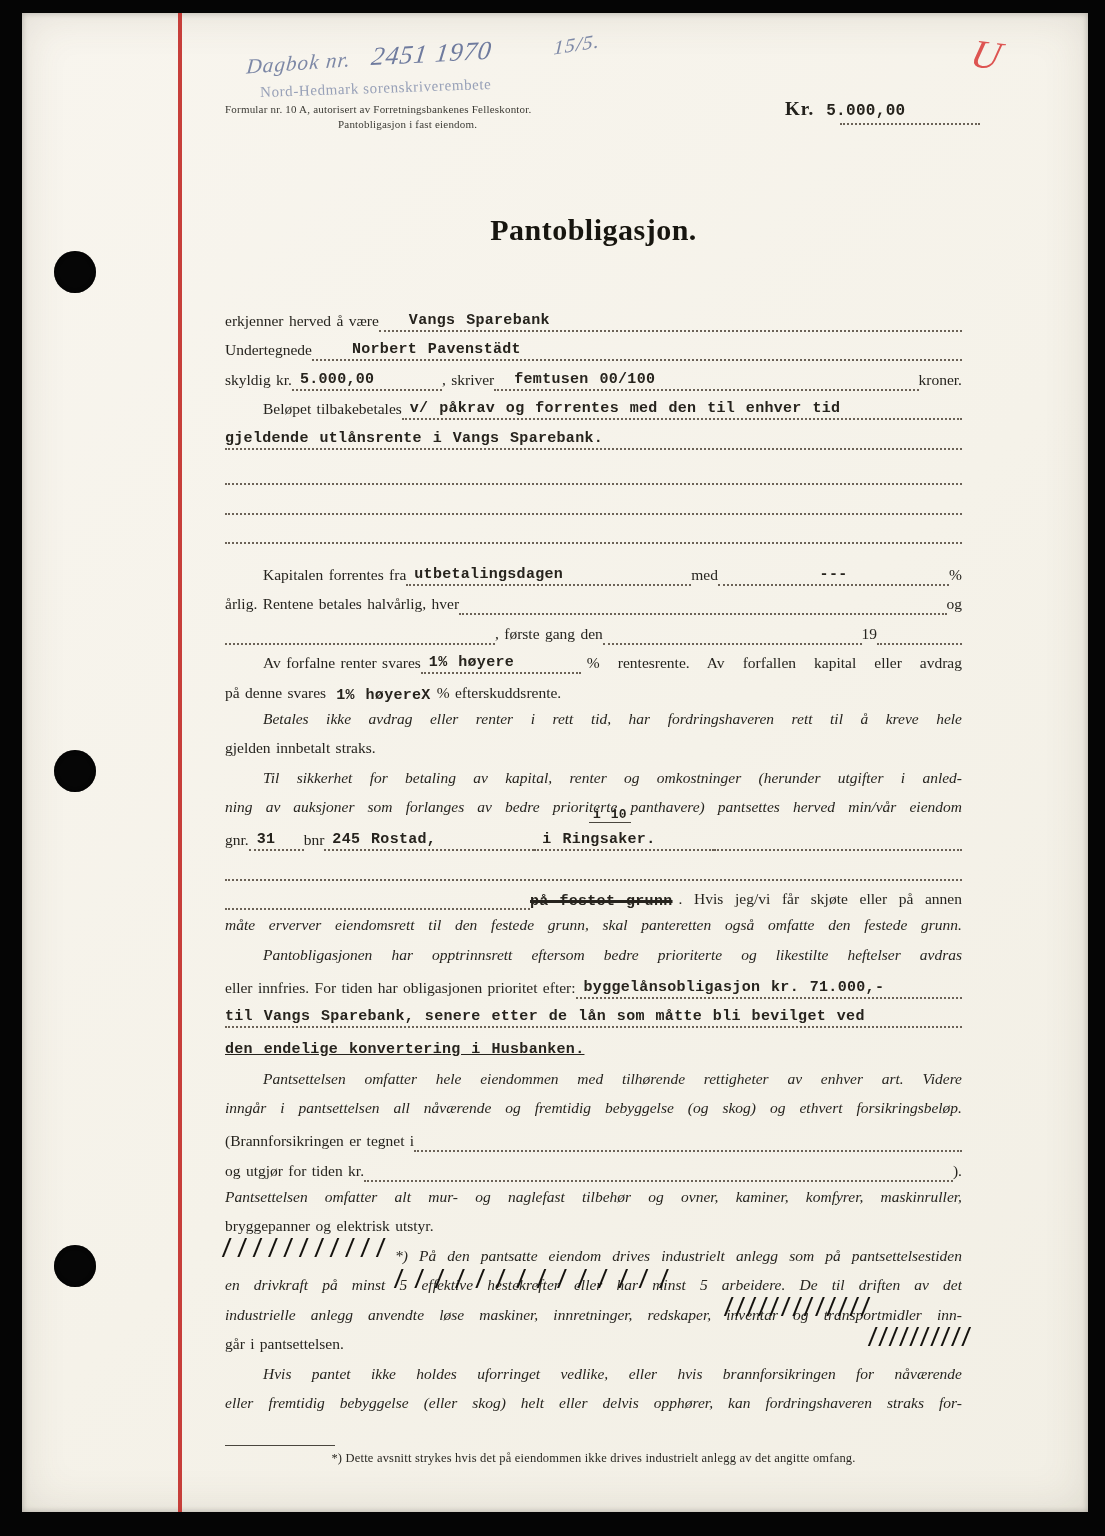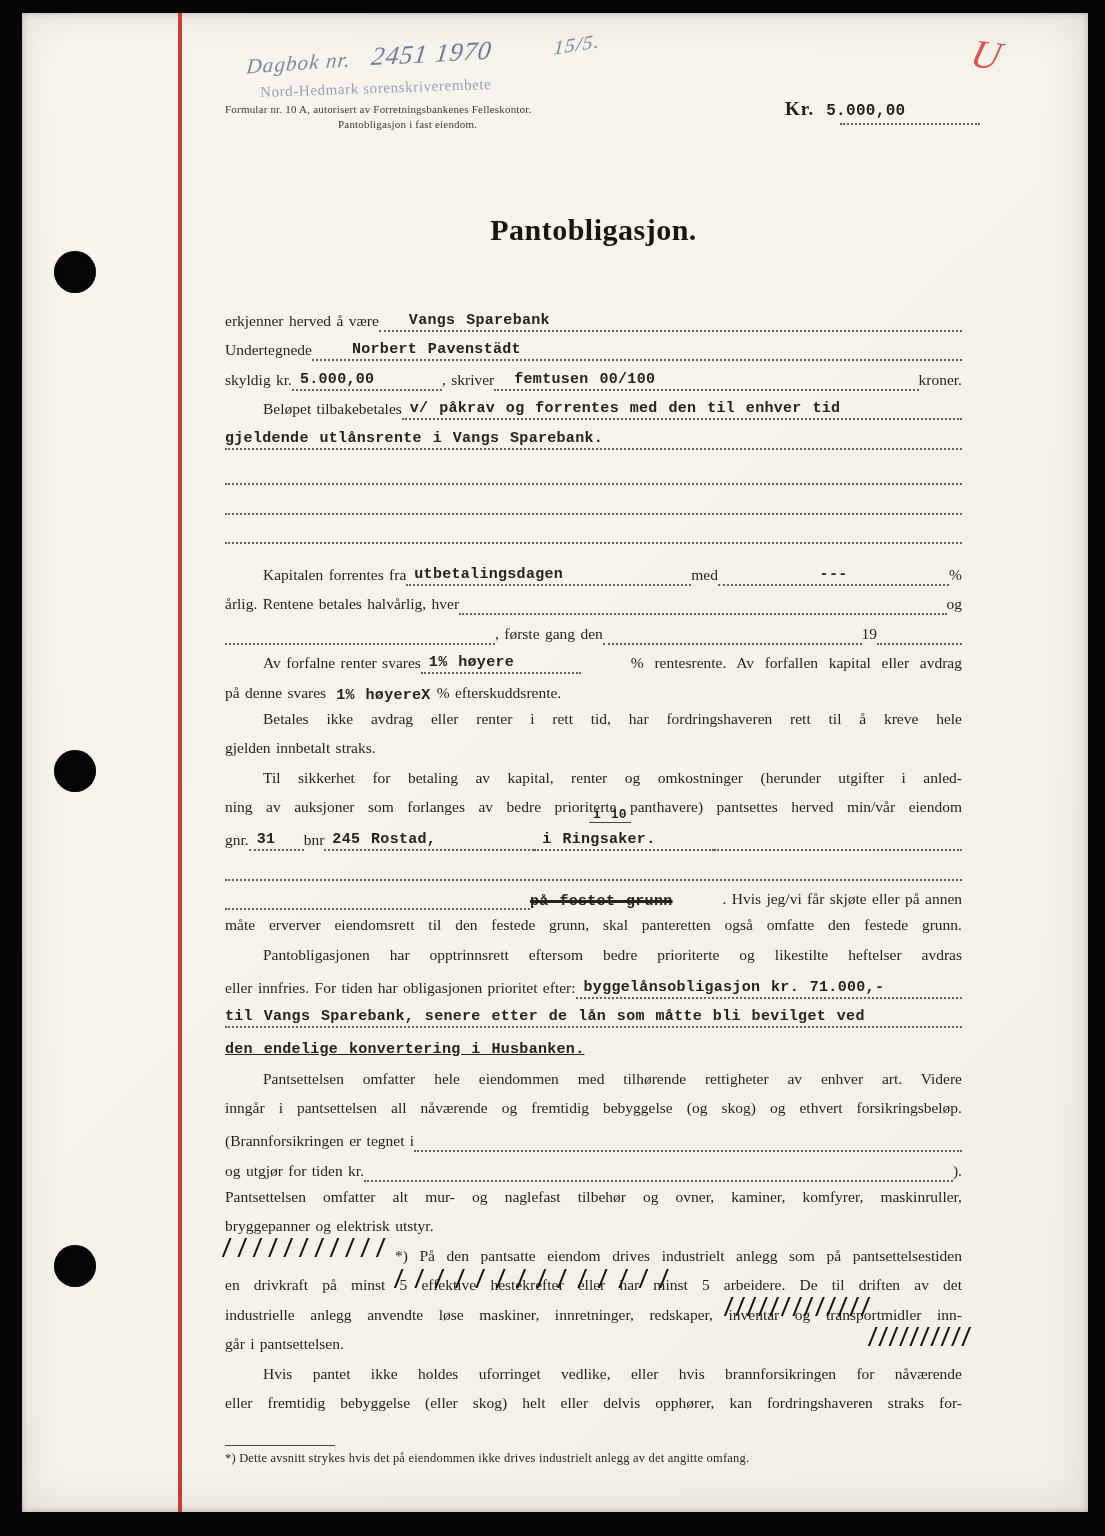--- a/index.html
+++ b/index.html
@@ -30,46 +30,46 @@
   .red-mark{position:absolute;left:950px;top:18px;font-size:40px;color:#dd5451;font-style:italic;
             transform:rotate(7deg) skewX(-8deg);font-weight:400;}
 
   .title{position:absolute;left:203px;top:200px;width:737px;margin:0;text-align:center;
          font-size:30px;font-weight:bold;letter-spacing:.5px;color:#17150f;}
 
   
   .content{position:absolute;left:203px;top:289px;width:737px;font-size:15.5px;color:#26241f;word-spacing:1.5px;}
   .row{display:flex;align-items:flex-end;height:29.5px;position:relative;}
   .line{height:29.5px;line-height:29.5px;overflow:hidden;}
-  .jl{text-align:justify;text-align-last:justify;}
+  .jl{text-align:justify;text-align-last:justify;font-style:italic;}
   .ind{padding-left:38px;}
   .p{white-space:pre;line-height:22px;}
   .fill{flex:1 1 auto;border-bottom:2px dotted #6b6257;height:22px;display:flex;align-items:flex-end;min-width:20px;}
   .fill .typed{margin-bottom:1px;padding-left:8px;}
   .w55{flex:0 0 55px}.w85{flex:0 0 85px}.w150{flex:0 0 150px}.w160{flex:0 0 160px}
   .w180{flex:0 0 180px}.w210{flex:0 0 210px}.w270{flex:0 0 270px}.w285{flex:0 0 285px}.w305{flex:0 0 305px}
   .typed{font-family:"Liberation Mono","DejaVu Sans Mono",monospace;font-weight:700;font-size:15px;
          color:#26231d;letter-spacing:.3px;white-space:pre;}
-  .tail{flex:1 1 auto;line-height:22px;text-align:justify;text-align-last:justify;padding-left:6px;margin-left:44px;}
+  .tail{flex:1 1 auto;line-height:22px;text-align:justify;text-align-last:justify;padding-left:6px;}
   .tail-left{flex:0 0 auto;line-height:22px;padding-left:6px;white-space:pre;}
   .center-typed{justify-content:center;}
   .center-typed .typed{padding-left:0;}
   .struck{text-decoration:line-through;text-decoration-thickness:3px;}
   .insert{position:absolute;left:332px;top:-15px;font-size:13px;border-bottom:1px solid #4a463e;padding:0 4px;margin-left:32px;}
   .mt6{margin-top:6px}.mt12{margin-top:12px}
   .pl170{padding-left:170px;}
   .industrial{position:relative;}
   .strike{position:absolute;font-family:"Liberation Mono","DejaVu Sans Mono",monospace;font-weight:700;
           font-size:19px;color:#14120e;transform:scaleY(1.35);transform-origin:bottom;white-space:pre;}
   .s0{left:-4px;top:2px;letter-spacing:4px;}
   .s1{left:168px;top:33px;letter-spacing:9px;}
   .s2{left:498px;top:61px;letter-spacing:0px;}
   .s3{left:642px;top:91px;letter-spacing:-1px;}
 
-  .footnote-block{position:absolute;left:203px;top:1432px;width:737px;}
+  .footnote-block{position:absolute;left:203px;top:1432px;width:737px;text-align:center;}
   .footnote-rule{width:110px;border-top:1px solid #4a463e;margin-bottom:5px;}
   .footnote{font-size:12.5px;color:#2a2822;letter-spacing:.2px;}
   .printer-mark{position:absolute;left:925px;top:1541px;font-size:16px;color:#2a2822;letter-spacing:1px;}
 </style>
 </head>
 <body>
 
 <div class="scan">
   <div class="paper">
     <div class="red-line"></div>

